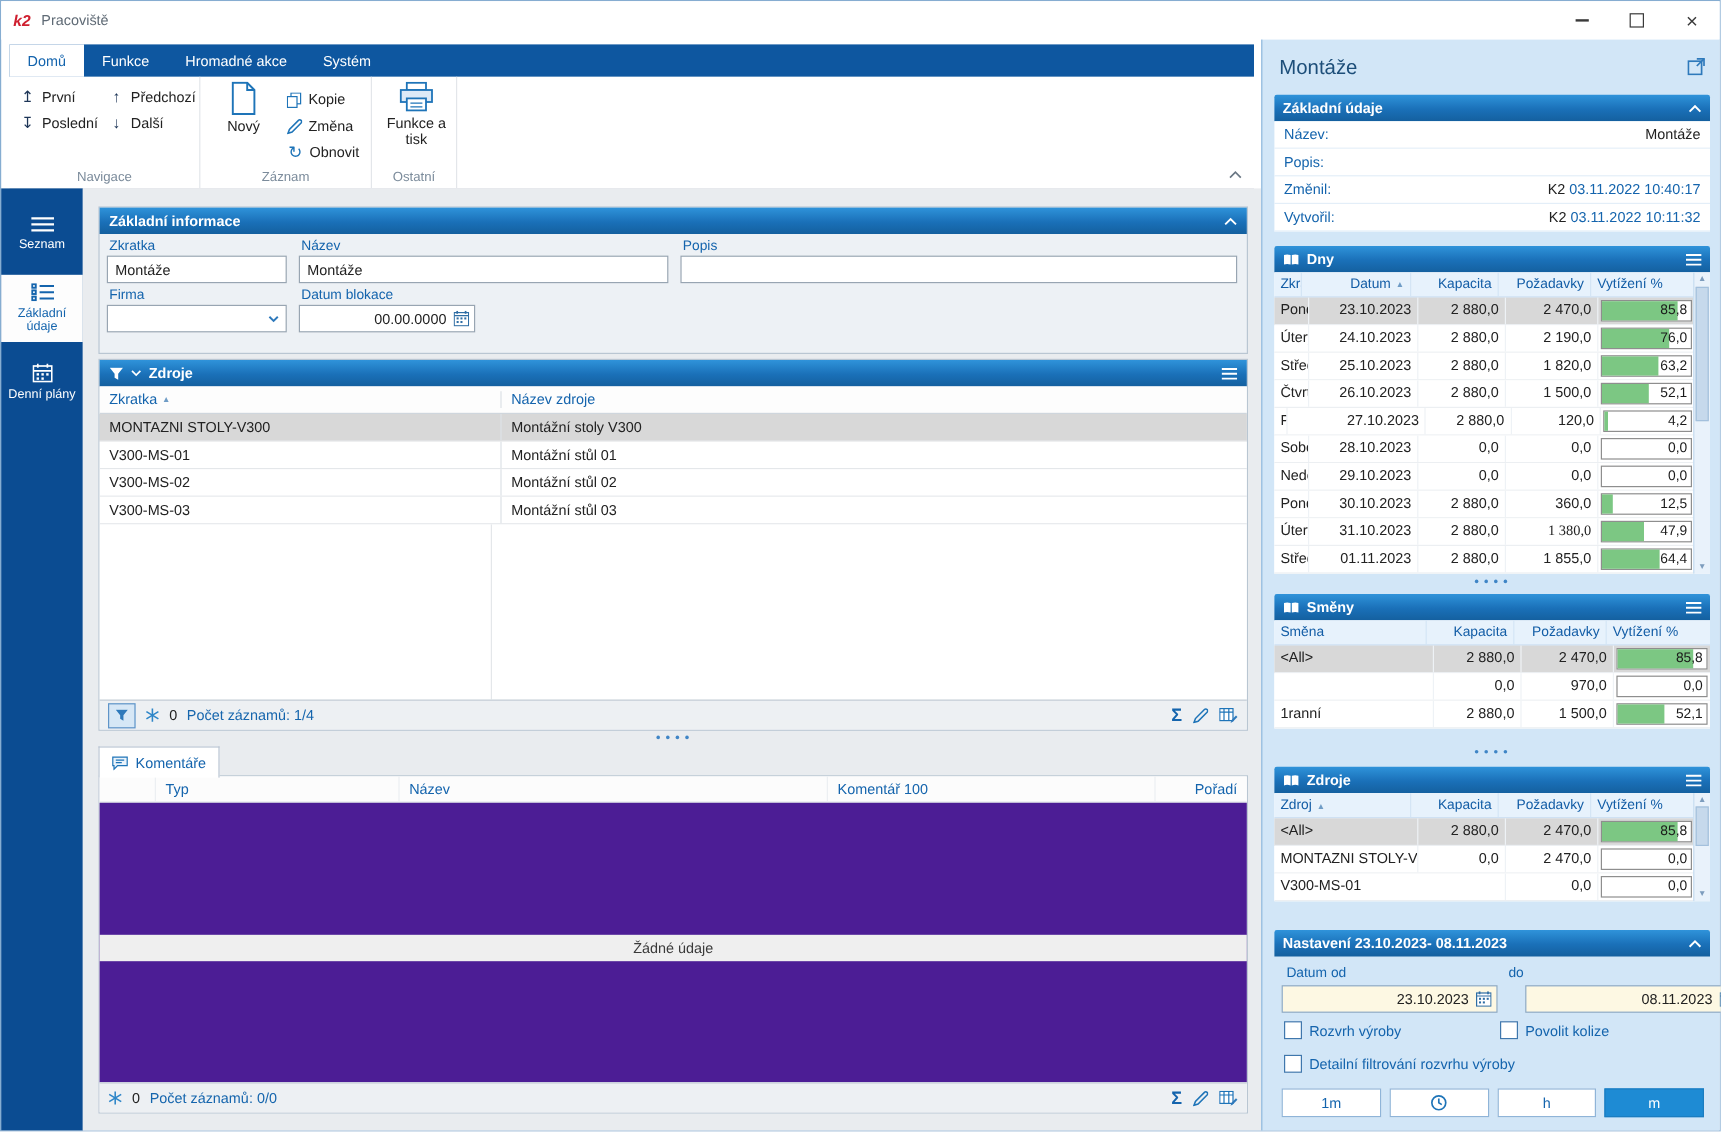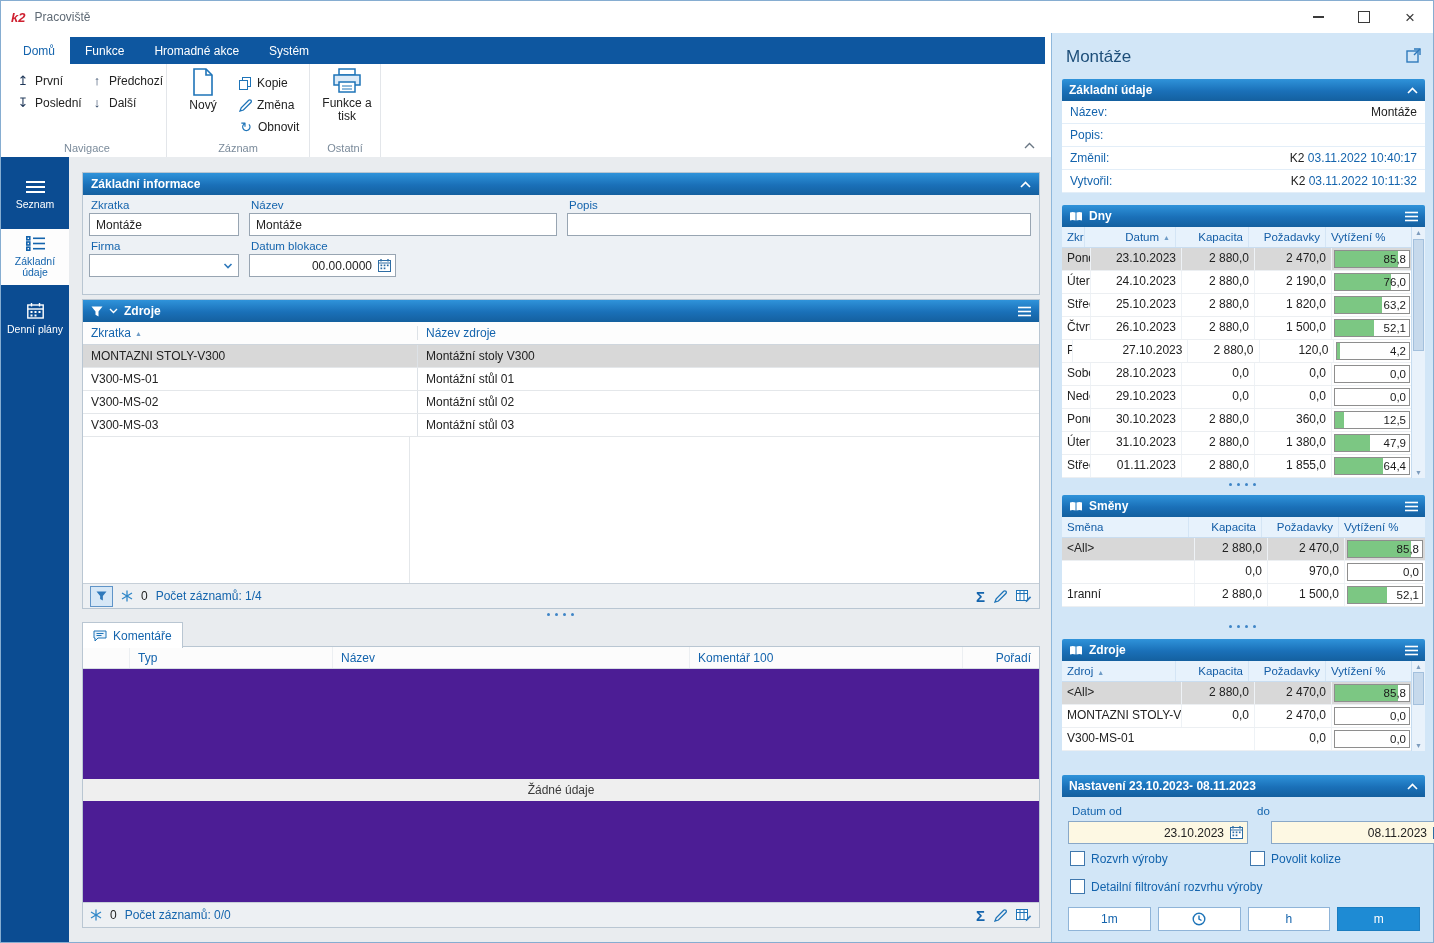--- a/index.html
+++ b/index.html
@@ -654,21 +654,21 @@
               <div class="pbar">
                 <div class="pfill" style="width: 12.5%;"></div>
                 <div class="pval">12,5</div>
               </div>
             </div>
           </div>
           <div class="rtr">
             <div class="rtd" style="flex: 1 1 0%;">Úterý</div>
             <div class="rtd ar" style="width: 80px;">31.10.2023</div>
             <div class="rtd ar" style="width: 62px;">2 880,0</div>
-            <div class="rtd ar" style="width: 66px;">1 380,0</div>
+            <div class="rtd ar" style="width: 66px; font-family: Liberation Serif, serif;">1 380,0</div>
             <div class="rtd barcell" style="width: 76px;">
               <div class="pbar">
                 <div class="pfill" style="width: 47.9%;"></div>
                 <div class="pval">47,9</div>
               </div>
             </div>
           </div>
           <div class="rtr">
             <div class="rtd" style="flex: 1 1 0%;">Středa</div>
             <div class="rtd ar" style="width: 80px;">01.11.2023</div>

